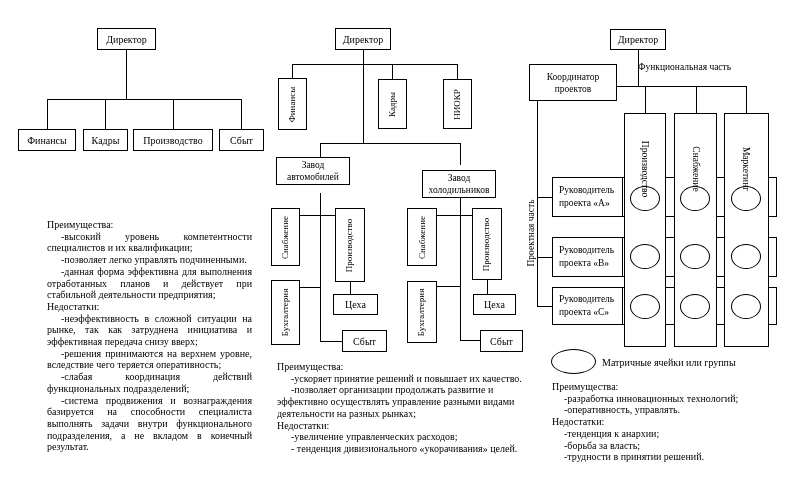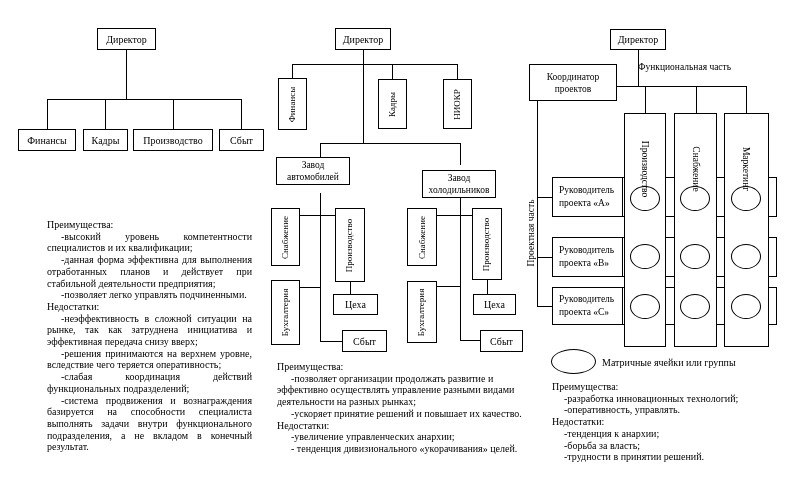--- a/index.html
+++ b/index.html
@@ -172,35 +172,35 @@
   <div class="ellipse" style="left:630px;top:294px;width:30px;height:25px"></div>
   <div class="ellipse" style="left:680px;top:294px;width:30px;height:25px"></div>
   <div class="ellipse" style="left:731px;top:294px;width:30px;height:25px"></div>
 
   <div class="ellipse" style="left:551px;top:349px;width:45px;height:25px"></div>
   <div class="freelabel" style="left:602px;top:357px;font-size:10px">Матричные ячейки или группы</div>
 
   <div class="notes" style="left:47px;top:219px;width:205px">
     <p>Преимущества:</p>
     <p class="nb just">-высокий уровень компетентности специалистов и их квалификации;</p>
+    <p class="nb just">-позволяет легко управлять подчиненными.</p>
     <p class="nb just">-данная форма эффективна для выполнения отработанных планов и действует при стабильной деятельности предприятия;</p>
-    <p class="nb just">-позволяет легко управлять подчиненными.</p>
     <p>Недостатки:</p>
     <p class="nb just">-неэффективность в сложной ситуации на рынке, так как затруднена инициатива и эффективная передача снизу вверх;</p>
     <p class="nb just">-решения принимаются на верхнем уровне, вследствие чего теряется оперативность;</p>
     <p class="nb just">-слабая координация действий функциональных подразделений;</p>
     <p class="nb just">-система продвижения и вознаграждения базируется на способности специалиста выполнять задачи внутри функционального подразделения, а не вкладом в конечный результат.</p>
   </div>
 
   <div class="notes" style="left:277px;top:361px;width:248px">
     <p>Преимущества:</p>
+    <p class="nb">-ускоряет принятие решений и повышает их качество.</p>
     <p class="nb">-позволяет организации продолжать развитие и эффективно осуществлять управление разными видами деятельности на разных рынках;</p>
-    <p class="nb">-ускоряет принятие решений и повышает их качество.</p>
     <p>Недостатки:</p>
-    <p class="nb">-увеличение управленческих анархии;</p>
+    <p class="nb">-увеличение управленческих расходов;</p>
     <p class="nb">- тенденция дивизионального «укорачивания» целей.</p>
   </div>
 
   <div class="notes" style="left:552px;top:381px;width:235px">
     <p>Преимущества:</p>
     <p class="nb12">-разработка инновационных технологий;</p>
     <p class="nb12">-оперативность, управлять.</p>
     <p>Недостатки:</p>
     <p class="nb12">-тенденция к анархии;</p>
     <p class="nb12">-борьба за власть;</p>

